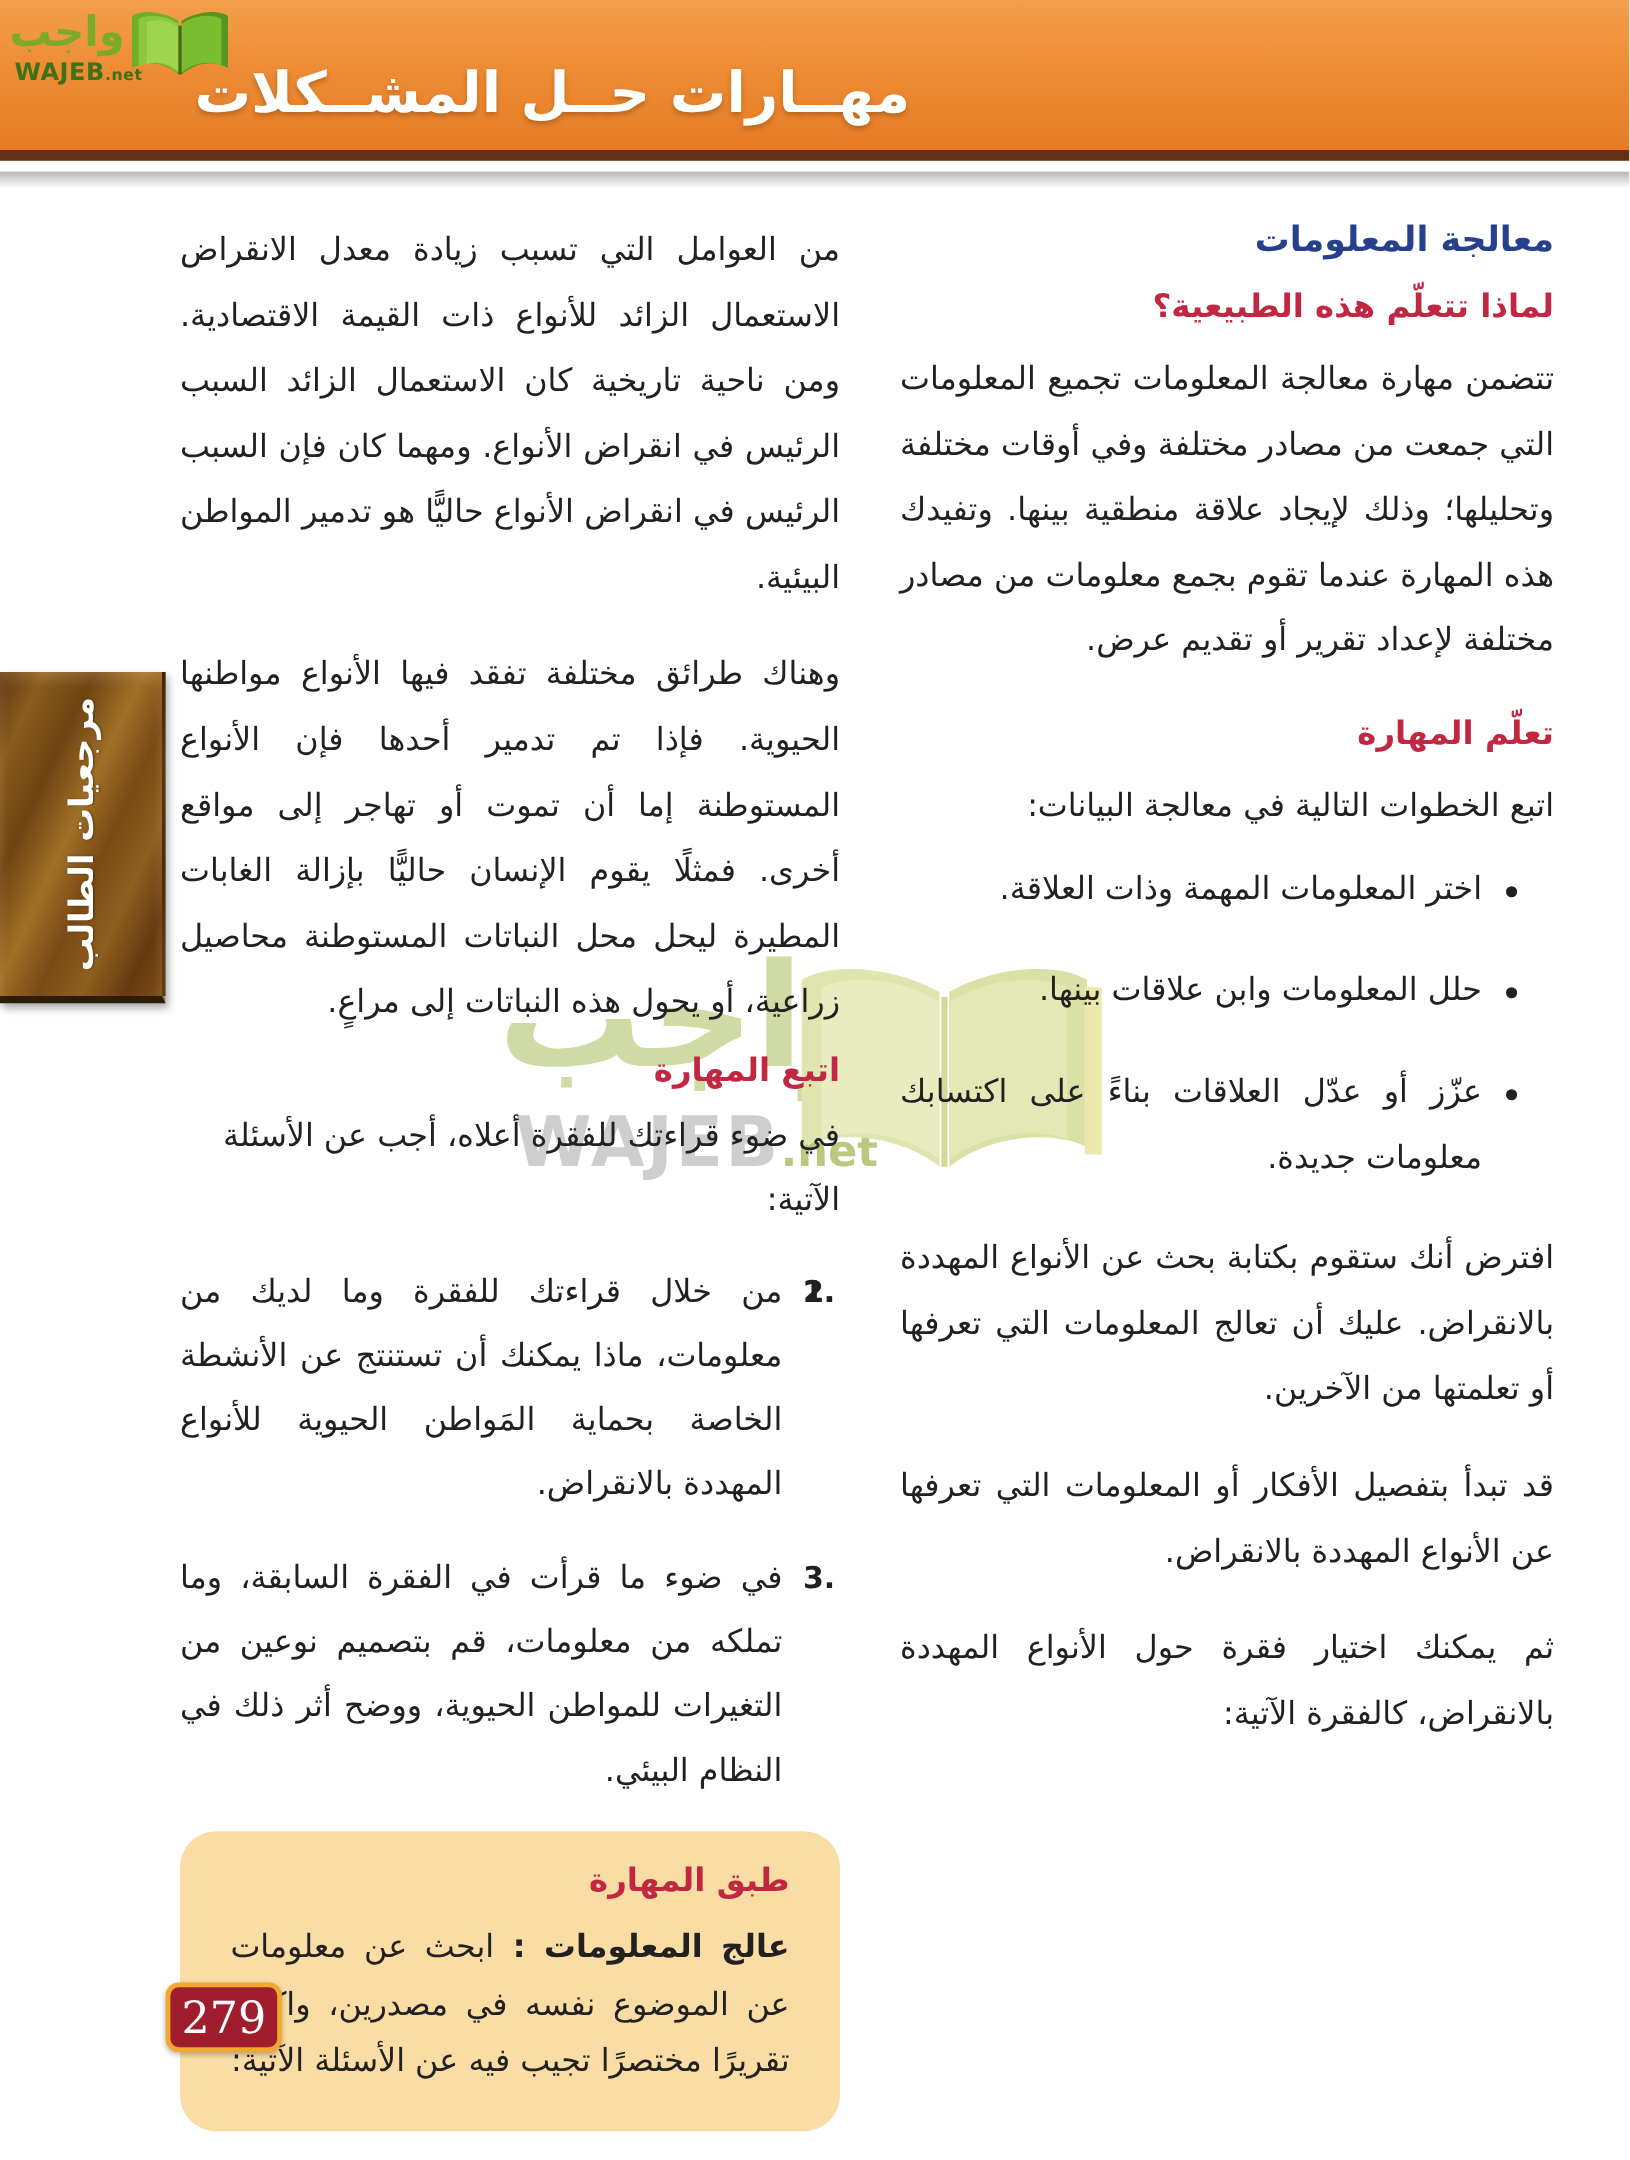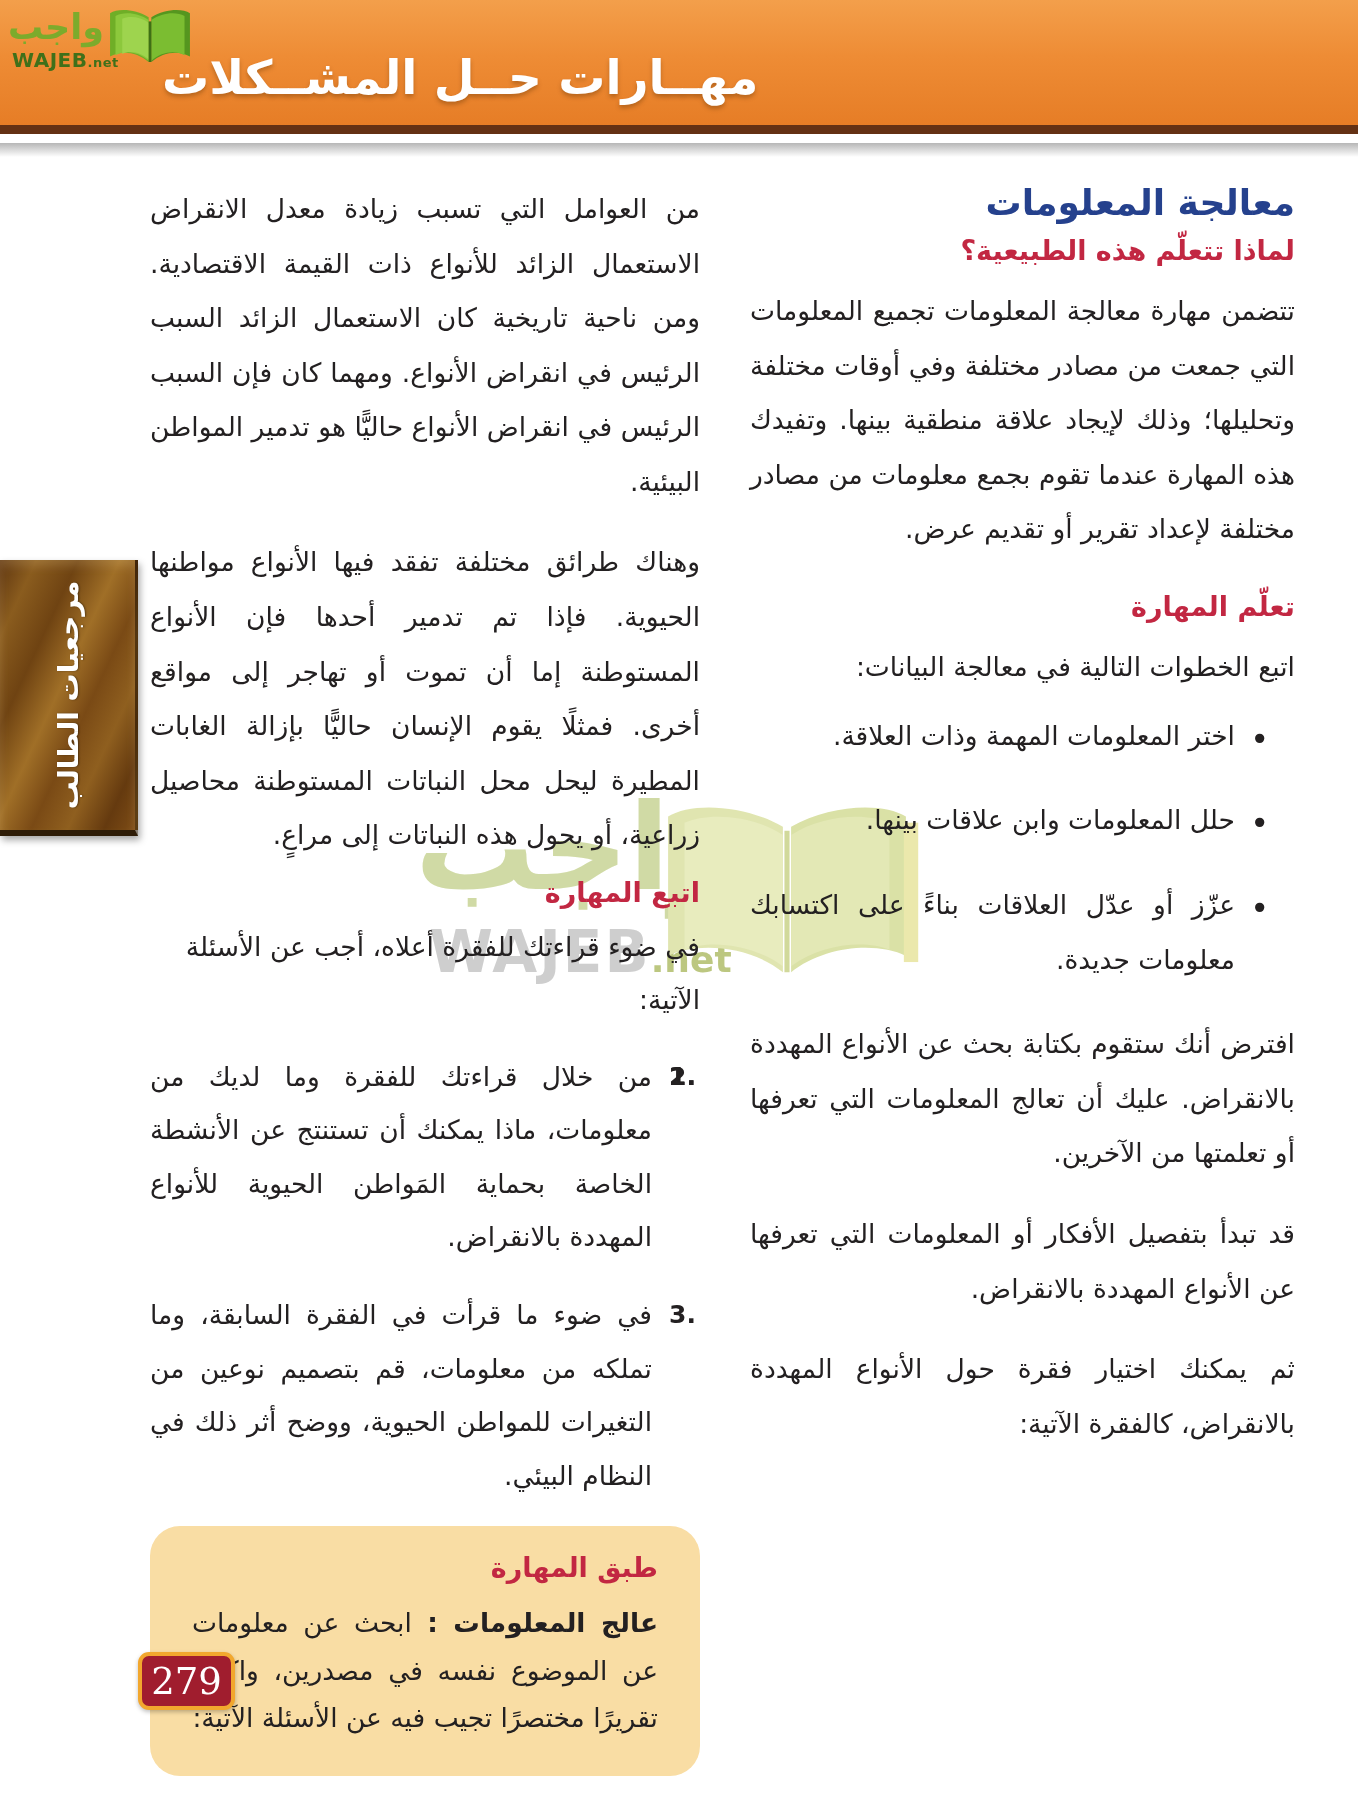--- a/index.html
+++ b/index.html
@@ -68,21 +68,21 @@
   .columns {
     position:absolute; top:182px; right:0; width:1358px; z-index:2;
     display:flex; gap:50px; padding:0 63px 0 150px; direction:rtl;
   }
   .col-right { width:545px; flex:0 0 545px; }
   .col-left  { width:550px; flex:0 0 550px; }
 
   p.body { font-size:26.5px; line-height:2.06; text-align:justify;
            margin:0 0 26px; color:#232021; }
   p.body.tight { margin-bottom:14px; }
-  .h-blue { font-size:36px; font-weight:bold; color:#25418d; margin:0 0 12px; }
+  .h-blue { font-size:29px; font-weight:bold; color:#25418d; margin:0 0 24px; }
   .h-red  { font-size:27px; font-weight:bold; color:#c22742; margin:0 0 18px; }
   .h-red.gap-top { margin-top:34px; }
   .intro-line { font-size:26.5px; line-height:2.0; text-align:right; margin:0 0 16px; }
 
   ul.steps { list-style:none; margin:4px 0 24px; padding:0 60px 0 0; }
   ul.steps li {
     position:relative; font-size:26.5px; line-height:2.06; text-align:justify;
     margin-bottom:30px; color:#232021;
   }
   ul.steps li::before {

